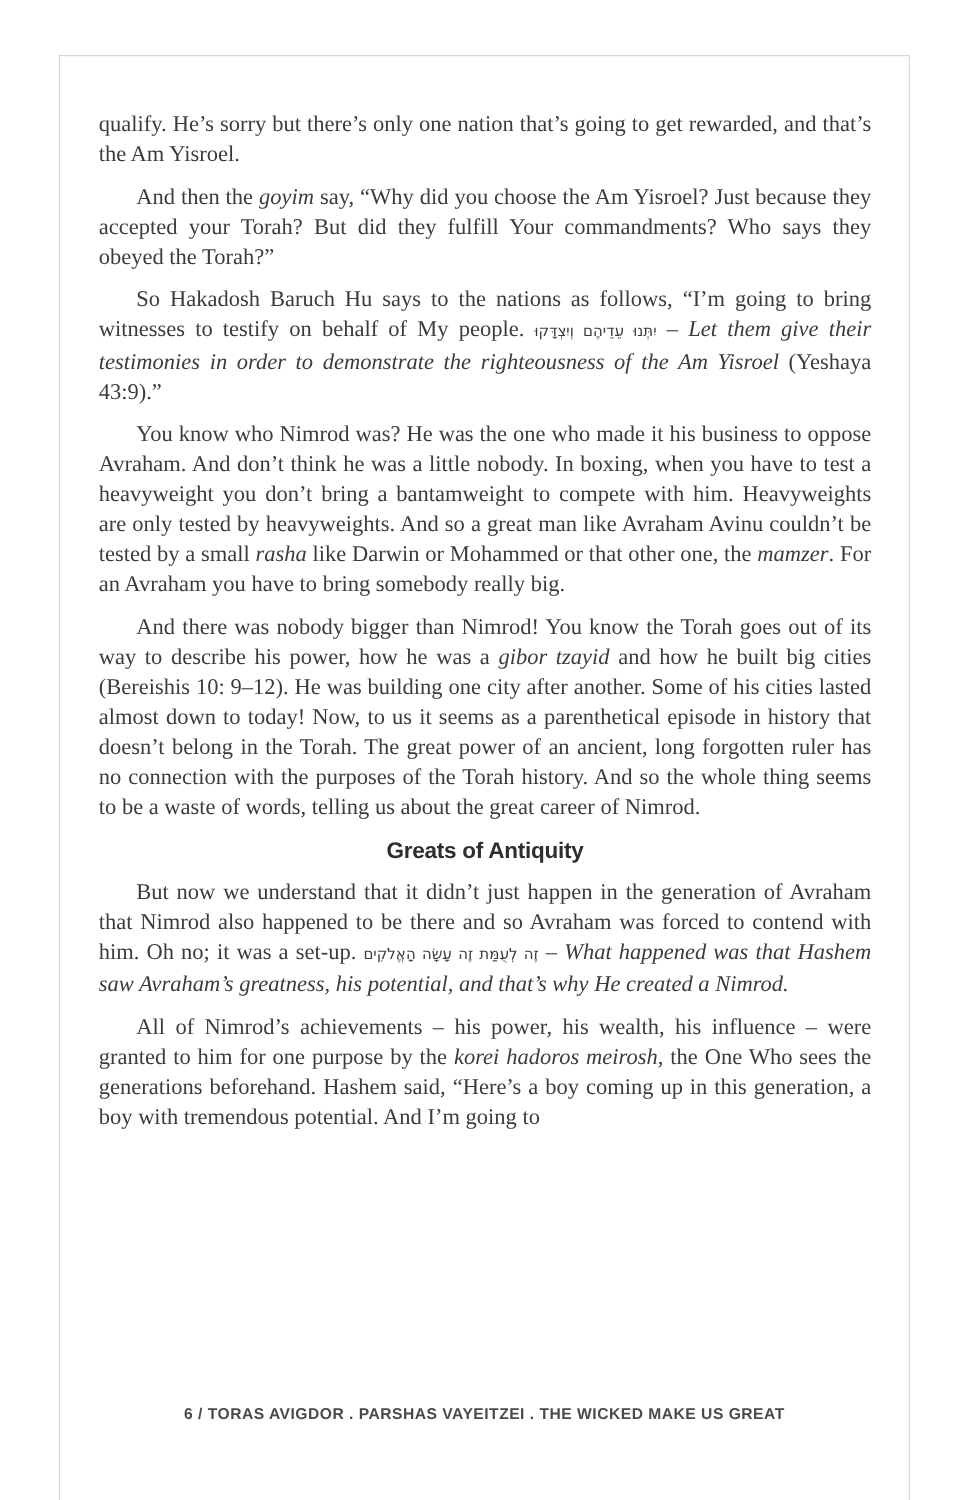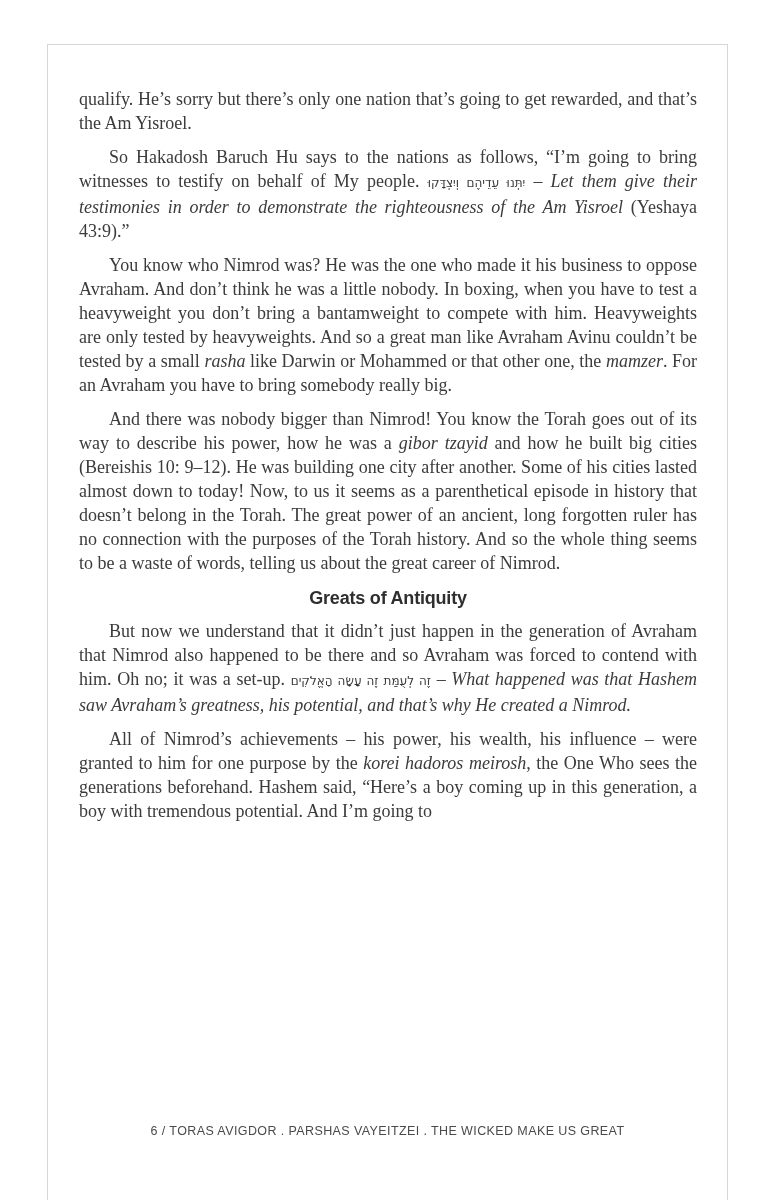--- a/index.html
+++ b/index.html
@@ -54,32 +54,33 @@
     margin: 13px 0 10px 0;
   }
   .footer {
     position: absolute;
     left: 47px;
     top: 1124px;
     width: 681px;
     text-align: center;
     font-family: "Liberation Sans", sans-serif;
     font-size: 12.5px;
-    font-weight: normal;
+    font-weight: bold;
     letter-spacing: 0.4px;
     color: #4a4a4a;
     white-space: nowrap;
   }
 </style>
 </head>
 <body>
 
 <div class="page-frame">
   <div class="content">
       <p class="para no-indent"><span class="seg-roman">qualify. He’s sorry but there’s only one nation that’s going to get rewarded, and that’s the Am Yisroel.</span></p>
+      <p class="para"><span class="seg-roman">And then the </span><span class="seg-italic">goyim</span><span class="seg-roman"> say, “Why did you choose the Am Yisroel? Just because they accepted your Torah? But did they fulfill Your commandments? Who says they obeyed the Torah?”</span></p>
       <p class="para"><span class="seg-roman">So Hakadosh Baruch Hu says to the nations as follows, “I’m going to bring witnesses to testify on behalf of My people. </span><span class="seg-hebrew" dir="rtl">יִתְּנוּ עֵדֵיהֶם וְיִצְדָּקוּ</span><span class="seg-roman"> – </span><span class="seg-italic">Let them give their testimonies in order to demonstrate the righteousness of the Am Yisroel</span><span class="seg-roman"> (Yeshaya 43:9).”</span></p>
       <p class="para"><span class="seg-roman">You know who Nimrod was? He was the one who made it his business to oppose Avraham. And don’t think he was a little nobody. In boxing, when you have to test a heavyweight you don’t bring a bantamweight to compete with him. Heavyweights are only tested by heavyweights. And so a great man like Avraham Avinu couldn’t be tested by a small </span><span class="seg-italic">rasha</span><span class="seg-roman"> like Darwin or Mohammed or that other one, the </span><span class="seg-italic">mamzer</span><span class="seg-roman">. For an Avraham you have to bring somebody really big.</span></p>
       <p class="para"><span class="seg-roman">And there was nobody bigger than Nimrod! You know the Torah goes out of its way to describe his power, how he was a </span><span class="seg-italic">gibor tzayid</span><span class="seg-roman"> and how he built big cities (Bereishis 10: 9–12). He was building one city after another. Some of his cities lasted almost down to today! Now, to us it seems as a parenthetical episode in history that doesn’t belong in the Torah. The great power of an ancient, long forgotten ruler has no connection with the purposes of the Torah history. And so the whole thing seems to be a waste of words, telling us about the great career of Nimrod.</span></p>
       <h2 class="section-heading">Greats of Antiquity</h2>
       <p class="para"><span class="seg-roman">But now we understand that it didn’t just happen in the generation of Avraham that Nimrod also happened to be there and so Avraham was forced to contend with him. Oh no; it was a set-up. </span><span class="seg-hebrew" dir="rtl">זֶה לְעֻמַּת זֶה עָשָׂה הָאֱלֹקִים</span><span class="seg-roman"> – </span><span class="seg-italic">What happened was that Hashem saw Avraham’s greatness, his potential, and that’s why He created a Nimrod.</span></p>
       <p class="para"><span class="seg-roman">All of Nimrod’s achievements – his power, his wealth, his influence – were granted to him for one purpose by the </span><span class="seg-italic">korei hadoros meirosh</span><span class="seg-roman">, the One Who sees the generations beforehand. Hashem said, “Here’s a boy coming up in this generation, a boy with tremendous potential. And I’m going to</span></p>
     </div>
 </div>
 
 <div class="footer">6 / TORAS AVIGDOR . PARSHAS VAYEITZEI . THE WICKED MAKE US GREAT</div>

